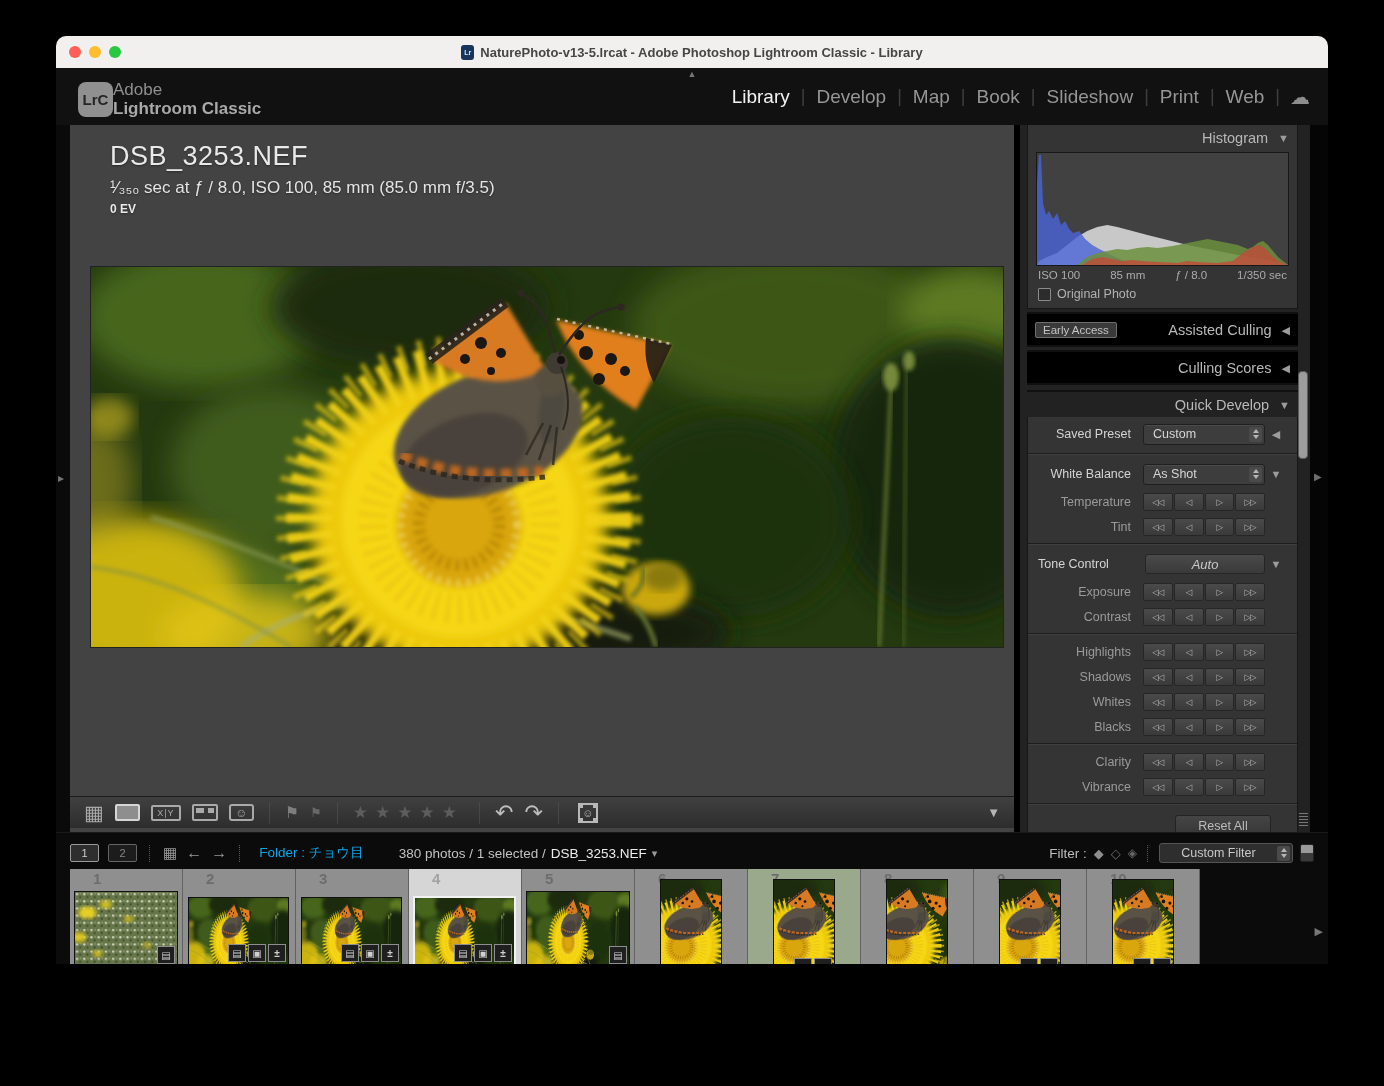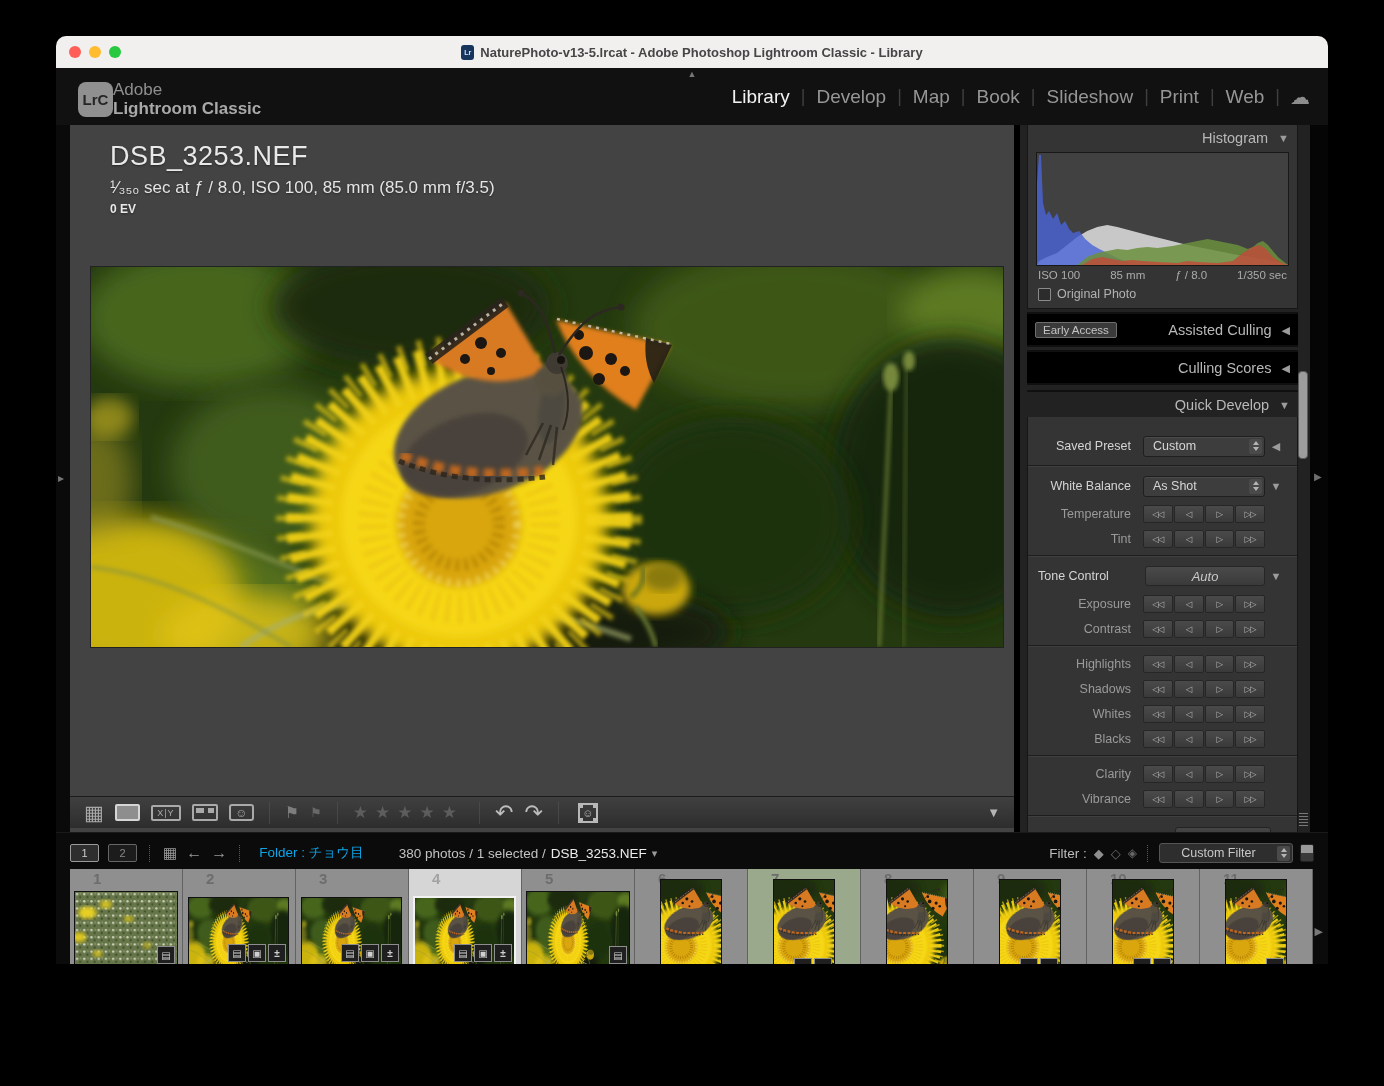--- a/index.html
+++ b/index.html
@@ -78,21 +78,21 @@
   .p-head .ttl{margin-left:auto;}
   .tri{color:#9c9c9c;font-size:11px;}
   .hdr-row{background:#000000;border-top:2px solid #101010;border-bottom:2px solid #101010;margin-top:3px;height:22px;}
   .ea-badge{border:1px solid #6e6e6e;background:#3a3a3a;border-radius:2px;padding:1px 7px;font-size:11.5px;color:#c4c4c4;}
   .hist-box{margin:2px 8px;background:#3e3e3e;border:1px solid #181818;}
   .hist-box svg{display:block;width:100%;height:112px;}
   .hist-meta{display:flex;justify-content:space-between;padding:1px 10px 2px 10px;font-size:11.5px;color:#ababab;}
   .orig{display:flex;align-items:center;gap:6px;margin:4px 0 7px 10px;font-size:12.5px;color:#b2b2b2;}
   .cb{width:11px;height:11px;border:1px solid #8a8a8a;background:#2c2c2c;border-radius:1px;}
   
-  .qd-body{padding:14px 0 6px 0;}
+  .qd-body{padding:2px 0 6px 0;}
   .qd-row{display:flex;align-items:center;height:21px;padding:2px 10px 2px 0;}
   .qd-row .lbl{flex:1;text-align:right;padding-right:12px;font-size:12.5px;color:#9a9a9a;}
   .qd-row .lbl.strong{color:#d4d4d4;}
   .sel-row{height:26px;}
   .select{width:120px;height:19px;background:#3d3d3d;border:1px solid #1f1f1f;border-radius:3px;
     box-shadow:inset 0 1px 0 rgba(255,255,255,.07);display:flex;align-items:center;position:relative;}
   .select .sv{flex:1;font-size:12.5px;color:#d6d6d6;padding-left:9px;}
   .caps{width:13px;height:15px;margin-right:2px;background:#4a4a4a;border-radius:2px;
     display:flex;flex-direction:column;align-items:center;justify-content:center;gap:2px;}
   .caps i{display:block;width:0;height:0;border-left:3px solid transparent;border-right:3px solid transparent;}
@@ -692,31 +692,20 @@
           <div class="timg t-port">
                 <svg viewBox="300 5 232 370" preserveAspectRatio="none">
                   <use href="#photo-art"></use>
                 </svg>
             <div class="badges">
               <span class="bdg b-tag"></span>
               <span class="bdg b-adj"></span>
             </div>
           </div>
         </div>
-        <div class="cell">
-          <div class="cnum">11</div>
-          <div class="timg t-port">
-                <svg viewBox="310 5 232 370" preserveAspectRatio="none">
-                  <use href="#photo-art"></use>
-                </svg>
-            <div class="badges">
-                  <span class="bdg b-tag"></span>
-                </div>
-          </div>
-        </div>
       </div>
 
       <span class="fs-next">▶</span>
       <div class="fs-track">
         <span class="fs-thumbh"></span>
       </div>
       <span class="bottom-toggle">▼</span>
     </div>
 
   </div>

